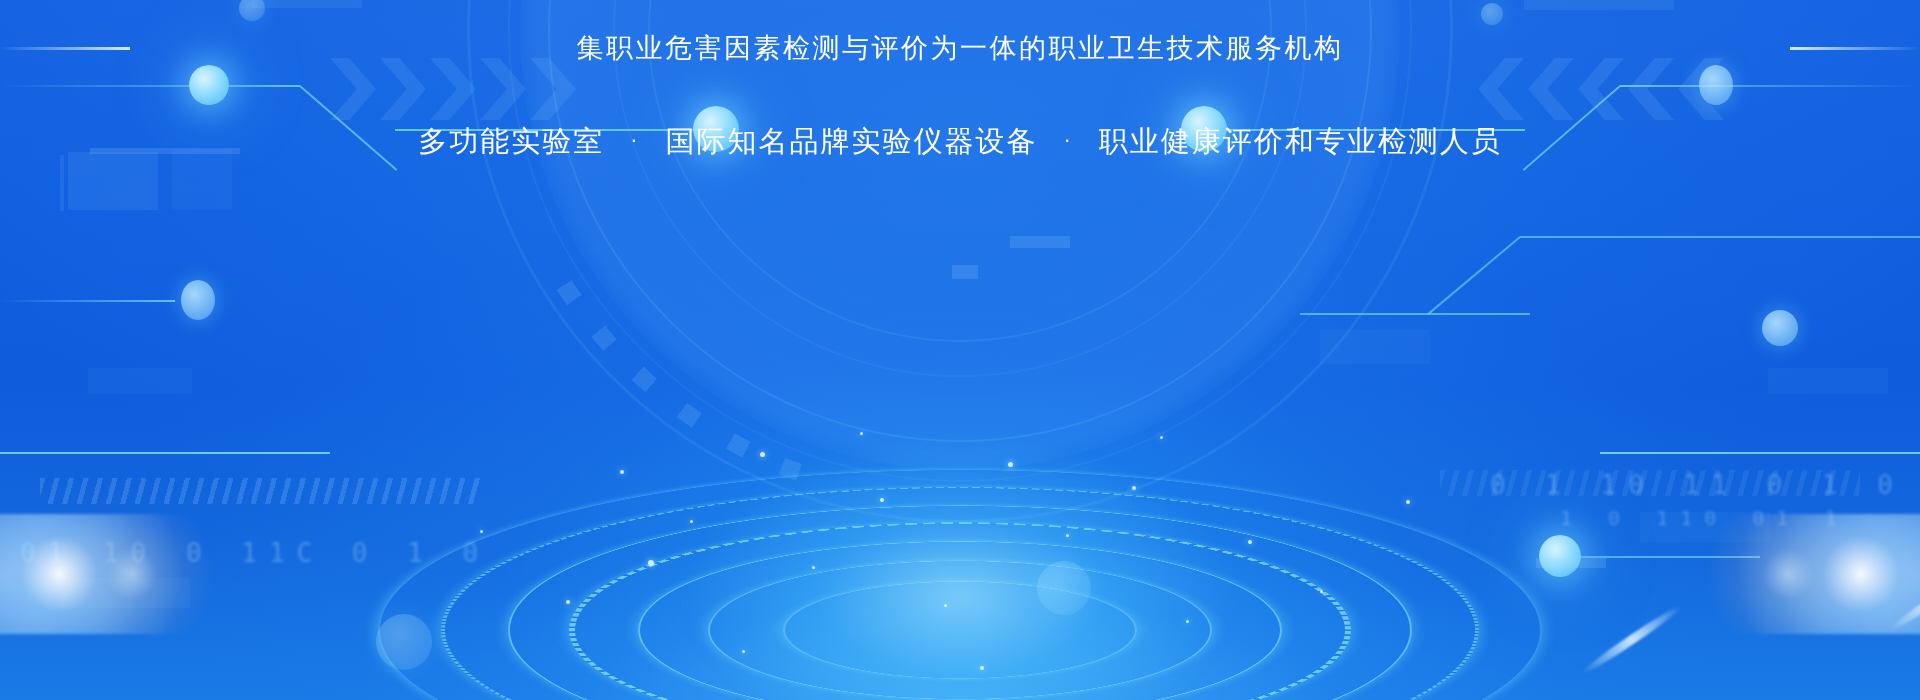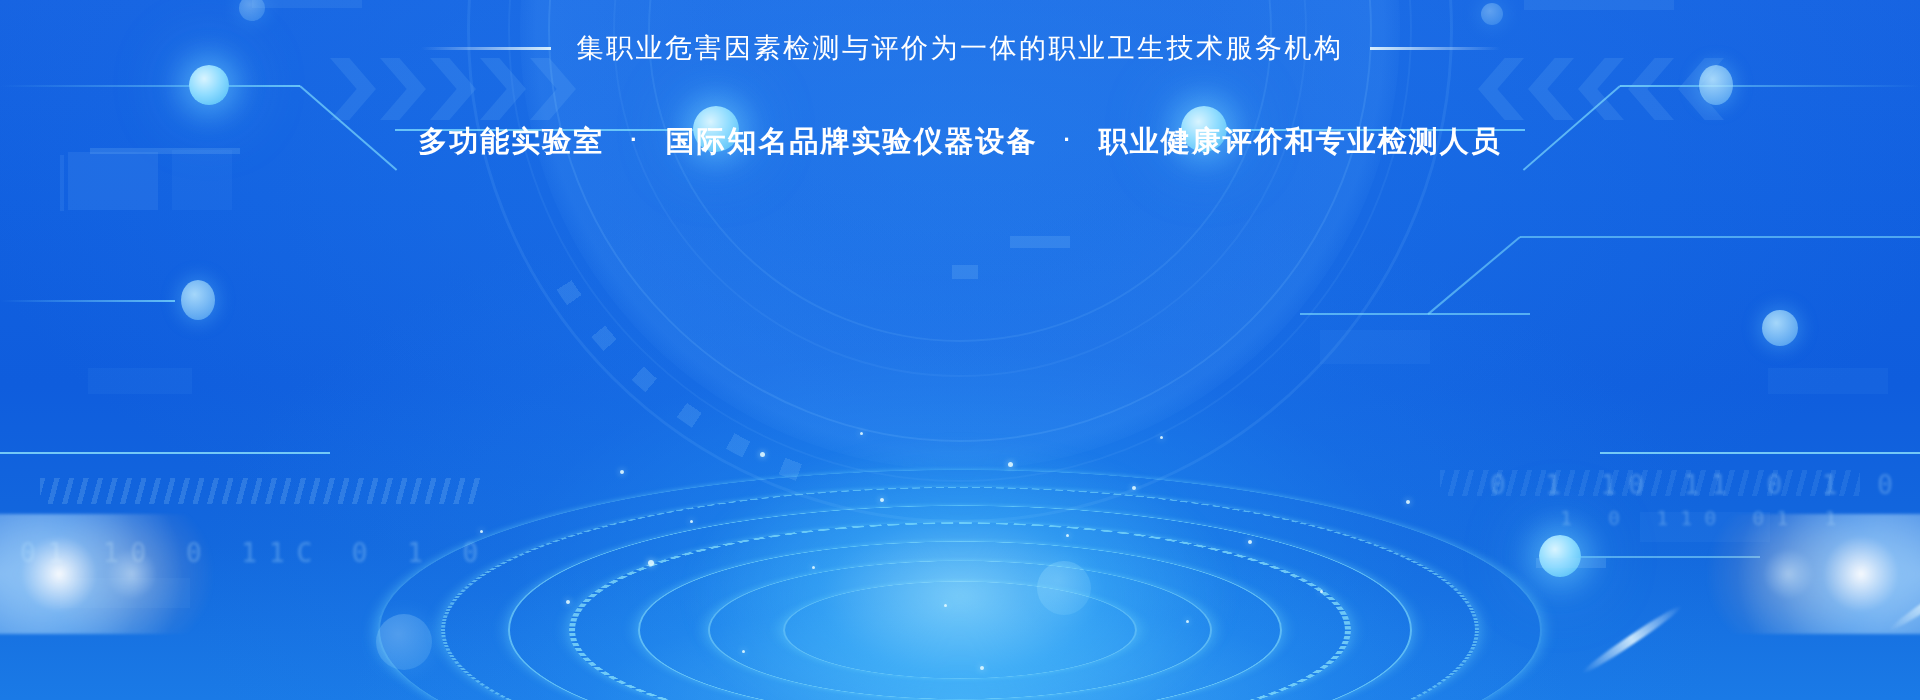--- a/index.html
+++ b/index.html
@@ -212,21 +212,21 @@
             background-clip: text;
     -webkit-text-fill-color: transparent;
     text-shadow: 0 0 40px rgba(120,200,255,0.25);
     white-space: nowrap;
   }
   .headline .gap { display: inline-block; width: 42px; }
 
   .sub-row {
     display: flex;
     align-items: center;
-    justify-content: center;
+    justify-content: space-between;
     gap: 26px;
     margin-top: 30px;
   }
   .rule {
     width: 130px;
     height: 3px;
     background: linear-gradient(90deg, rgba(215,238,255,0.0), rgba(225,245,255,0.95));
   }
   .rule.right {
     background: linear-gradient(90deg, rgba(225,245,255,0.95), rgba(215,238,255,0.0));
@@ -237,21 +237,21 @@
     color: #ffffff;
     white-space: nowrap;
     font-weight: normal;
   }
 
   .tagline {
     margin-top: 56px;
     font-size: 29px;
     letter-spacing: 2px;
     color: #ffffff;
-    font-weight: bold;
+    font-weight: normal;
     white-space: nowrap;
   }
   .tagline .sep {
     display: inline-block;
     margin: 0 26px;
     transform: translateY(-4px);
     font-size: 22px;
   }
 </style>
 </head>

